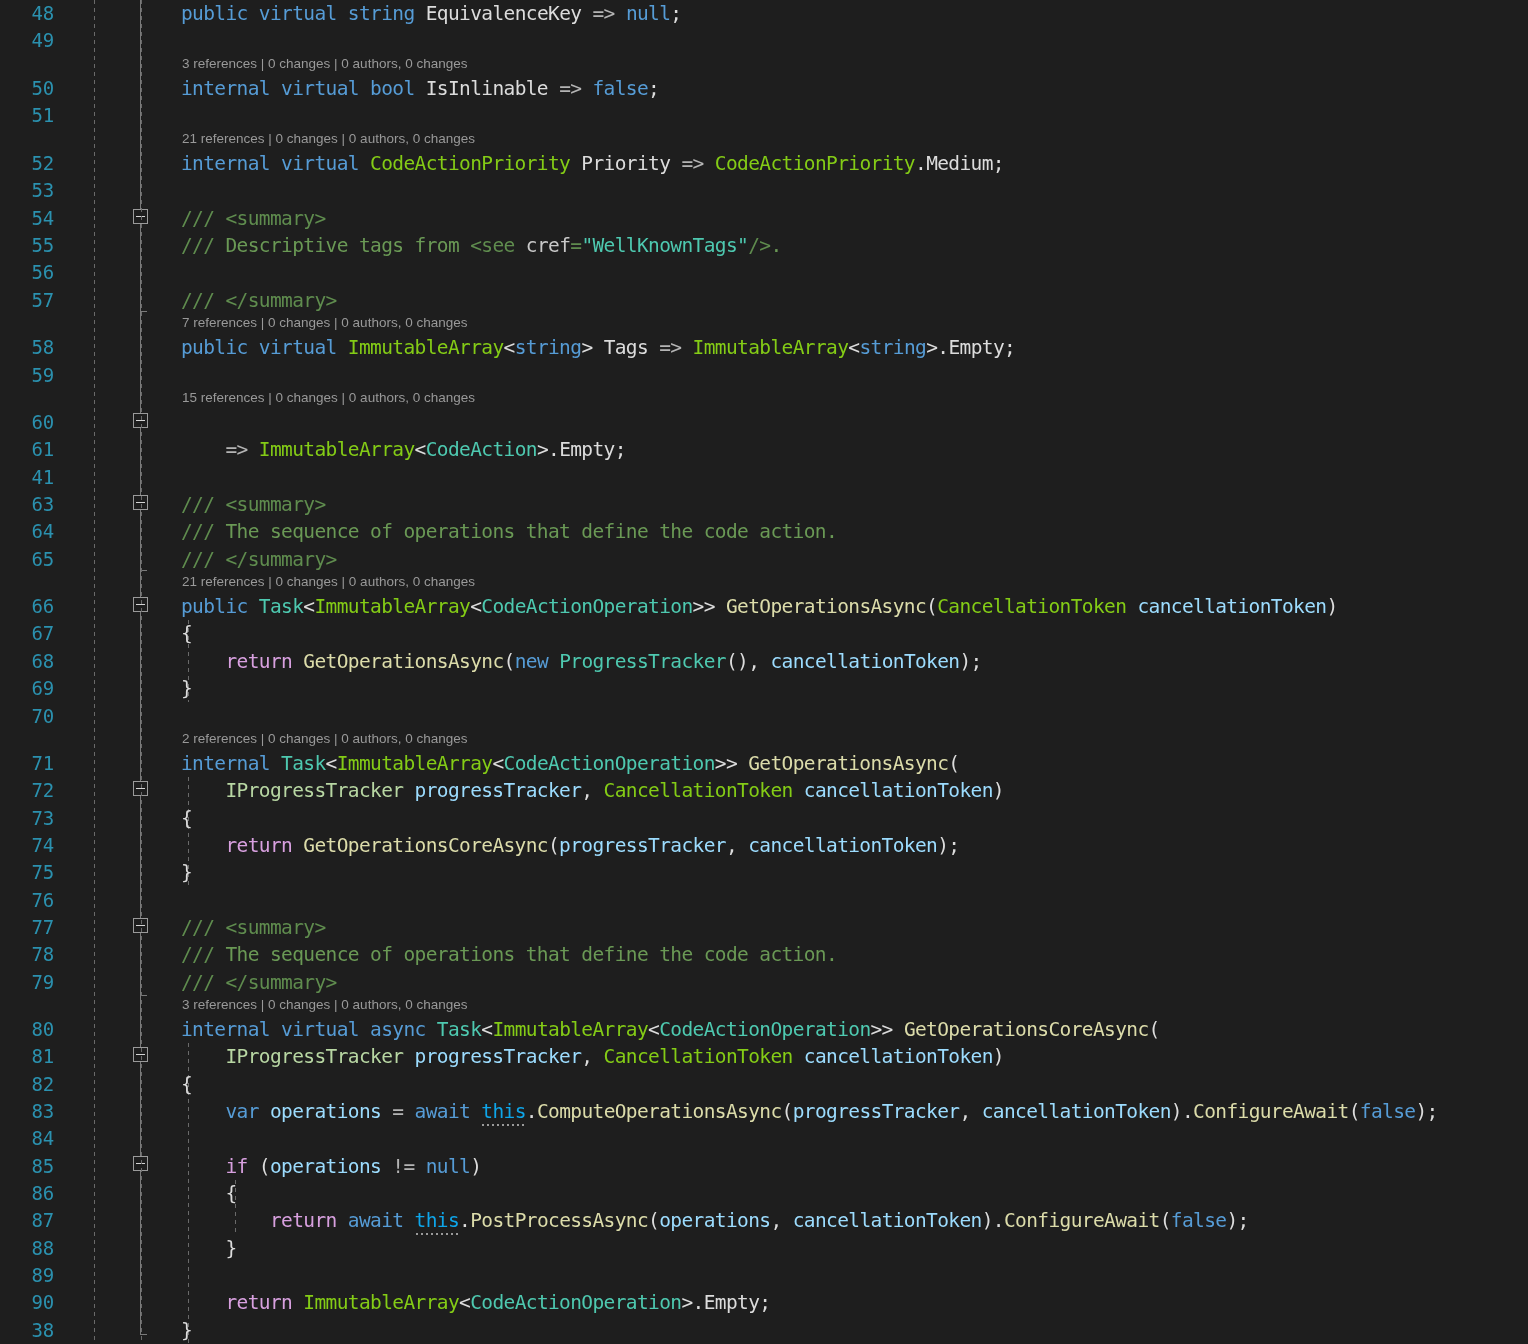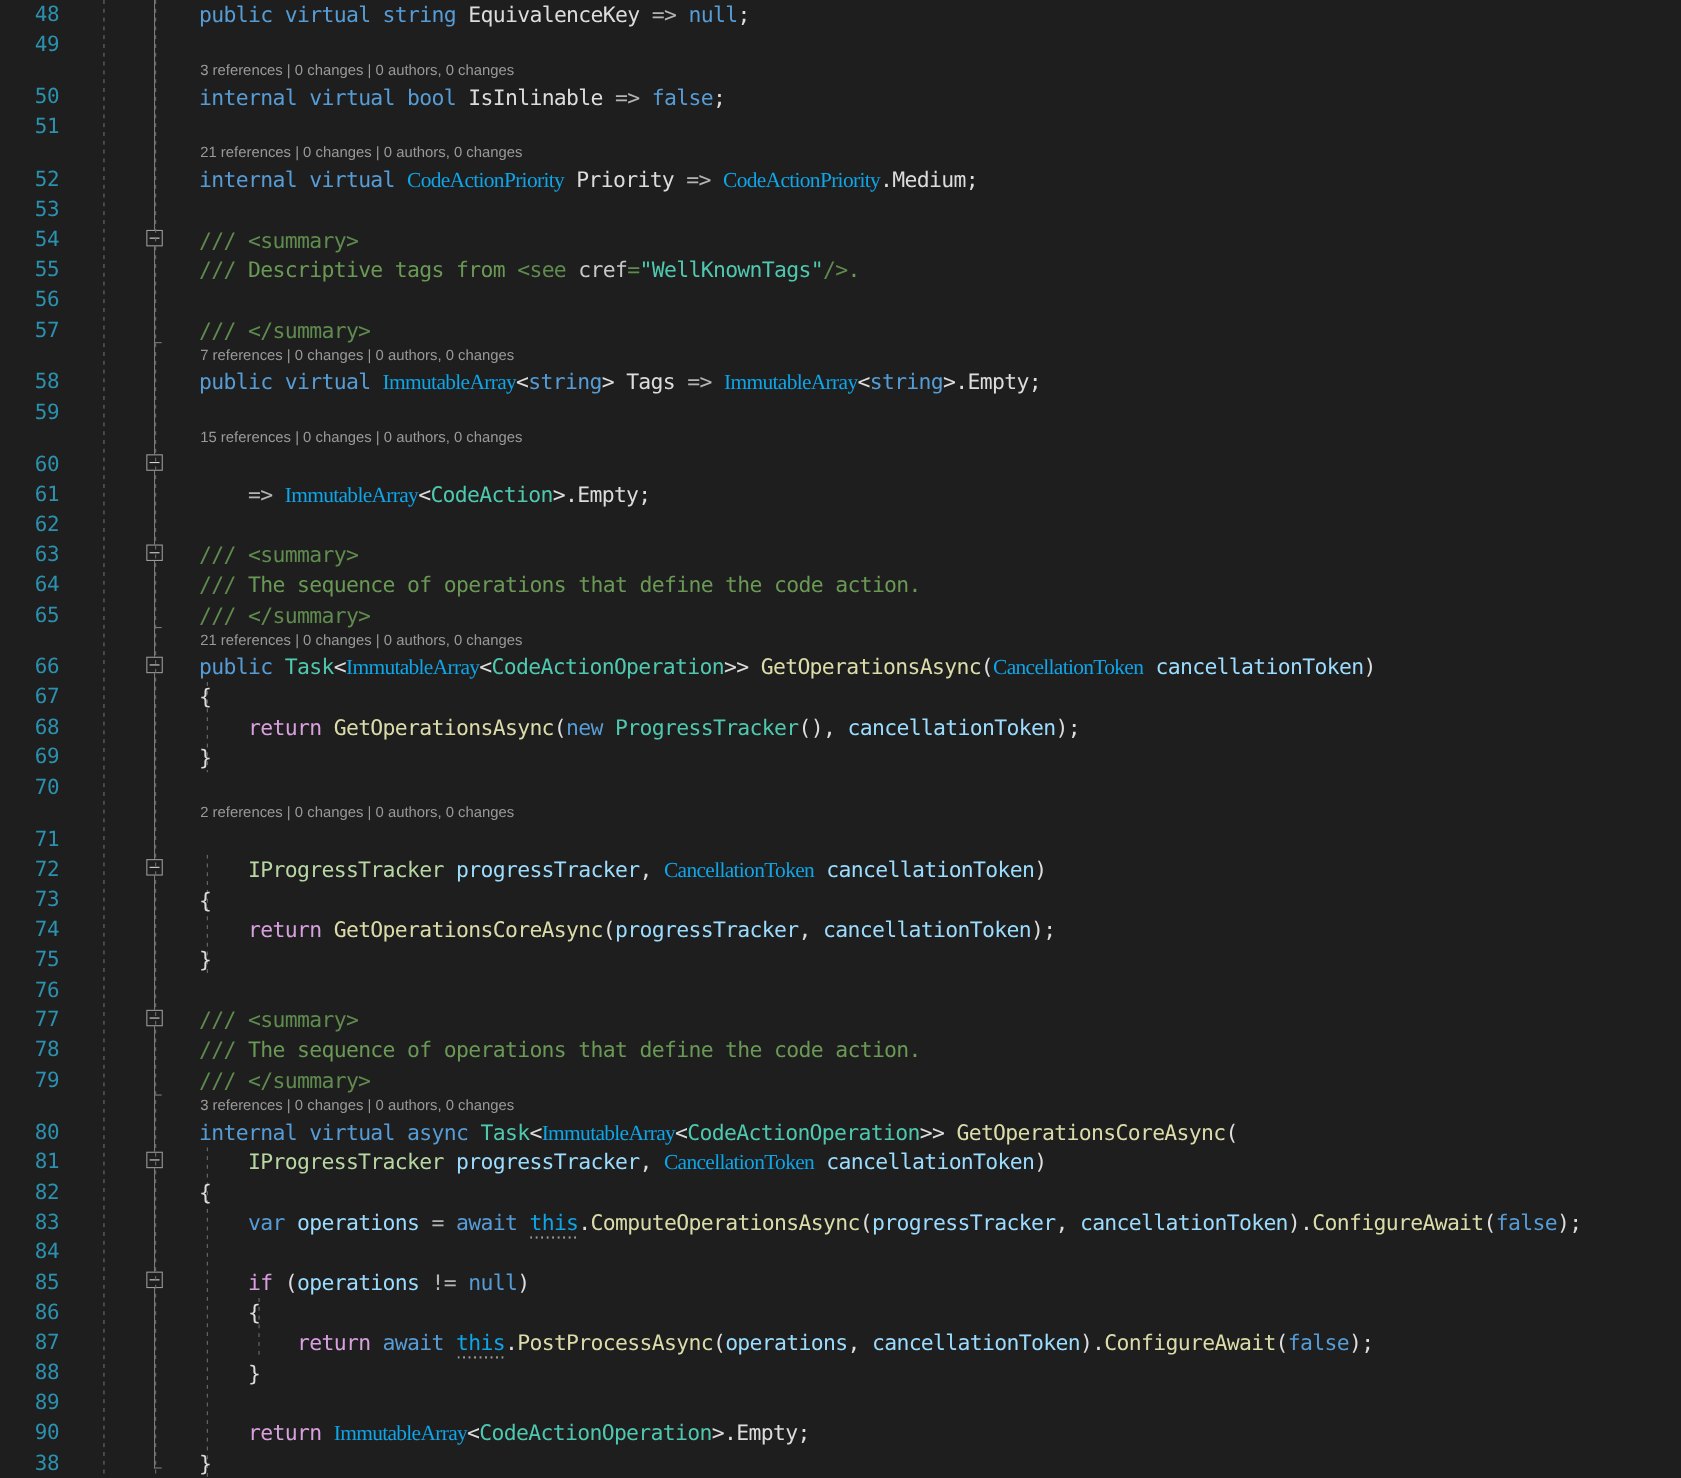--- a/index.html
+++ b/index.html
@@ -116,21 +116,21 @@
     font-family: "Liberation Sans", sans-serif;
     font-size: 13.5px;
     line-height: 16px;
     color: #999999;
   }
 
   
   .kw    { color: #569cd6; }   
   .ctl   { color: #d8a0df; }   
   .cls   { color: #4ec9b0; }   
-  .str   { color: #0ea5e9; font-family: Liberation Serif, serif; }   
+  .str   { color: #84cc16; }   
   .iface { color: #b8d7a3; }   
   .mth   { color: #dcdcaa; }   
   .id    { color: #dcdcdc; }   
   .parm  { color: #9cdcfe; }   
   .punc  { color: #dcdcdc; }   
   .brace { color: #dcdcdc; }   
   .op    { color: #b4b4b4; }   
 
   
   .xdelim { color: #5f8c4e; }  
@@ -170,21 +170,21 @@
     <div class="linenum" style="top:150px">52</div>
     <div class="linenum" style="top:177px">53</div>
     <div class="linenum" style="top:205px">54</div>
     <div class="linenum" style="top:232px">55</div>
     <div class="linenum" style="top:259px">56</div>
     <div class="linenum" style="top:287px">57</div>
     <div class="linenum" style="top:334px">58</div>
     <div class="linenum" style="top:362px">59</div>
     <div class="linenum" style="top:409px">60</div>
     <div class="linenum" style="top:436px">61</div>
-    <div class="linenum" style="top:464px">62</div>
+    <div class="linenum" style="top:464px">41</div>
     <div class="linenum" style="top:491px">63</div>
     <div class="linenum" style="top:518px">64</div>
     <div class="linenum" style="top:546px">65</div>
     <div class="linenum" style="top:593px">66</div>
     <div class="linenum" style="top:620px">67</div>
     <div class="linenum" style="top:648px">68</div>
     <div class="linenum" style="top:675px">69</div>
     <div class="linenum" style="top:703px">70</div>
     <div class="linenum" style="top:750px">71</div>
     <div class="linenum" style="top:777px">72</div>
@@ -277,20 +277,21 @@
 
     <div class="codelens" style="top:574px">21 references | 0 changes | 0 authors, 0 changes</div>
 
     <div class="code-line" style="top:593px"><span class="kw">public</span> <span class="cls">Task</span><span class="punc">&lt;</span><span class="str">ImmutableArray</span><span class="punc">&lt;</span><span class="cls">CodeActionOperation</span><span class="punc">&gt;&gt;</span> <span class="mth">GetOperationsAsync</span><span class="punc">(</span><span class="str">CancellationToken</span> <span class="parm">cancellationToken</span><span class="punc">)</span></div>
     <div class="code-line" style="top:620px"><span class="brace">{</span></div>
     <div class="code-line" style="top:648px">    <span class="ctl">return</span> <span class="mth">GetOperationsAsync</span><span class="punc">(</span><span class="kw">new</span> <span class="cls">ProgressTracker</span><span class="punc">(), </span><span class="parm">cancellationToken</span><span class="punc">);</span></div>
     <div class="code-line" style="top:675px"><span class="brace">}</span></div>
 
     <div class="codelens" style="top:731px">2 references | 0 changes | 0 authors, 0 changes</div>
 
+    <div class="code-line" style="top:750px"><span class="kw">internal</span> <span class="cls">Task</span><span class="punc">&lt;</span><span class="str">ImmutableArray</span><span class="punc">&lt;</span><span class="cls">CodeActionOperation</span><span class="punc">&gt;&gt;</span> <span class="mth">GetOperationsAsync</span><span class="punc">(</span></div>
     <div class="code-line" style="top:777px">    <span class="iface">IProgressTracker</span> <span class="parm">progressTracker</span><span class="punc">, </span><span class="str">CancellationToken</span> <span class="parm">cancellationToken</span><span class="punc">)</span></div>
     <div class="code-line" style="top:805px"><span class="brace">{</span></div>
     <div class="code-line" style="top:832px">    <span class="ctl">return</span> <span class="mth">GetOperationsCoreAsync</span><span class="punc">(</span><span class="parm">progressTracker</span><span class="punc">, </span><span class="parm">cancellationToken</span><span class="punc">);</span></div>
     <div class="code-line" style="top:859px"><span class="brace">}</span></div>
 
     <div class="code-line" style="top:914px"><span class="xdelim">/// &lt;summary&gt;</span></div>
     <div class="code-line" style="top:941px"><span class="xdelim">///</span> <span class="xtext">The sequence of operations that define the code action.</span></div>
     <div class="code-line" style="top:969px"><span class="xdelim">/// &lt;/summary&gt;</span></div>
 
     <div class="codelens" style="top:997px">3 references | 0 changes | 0 authors, 0 changes</div>

